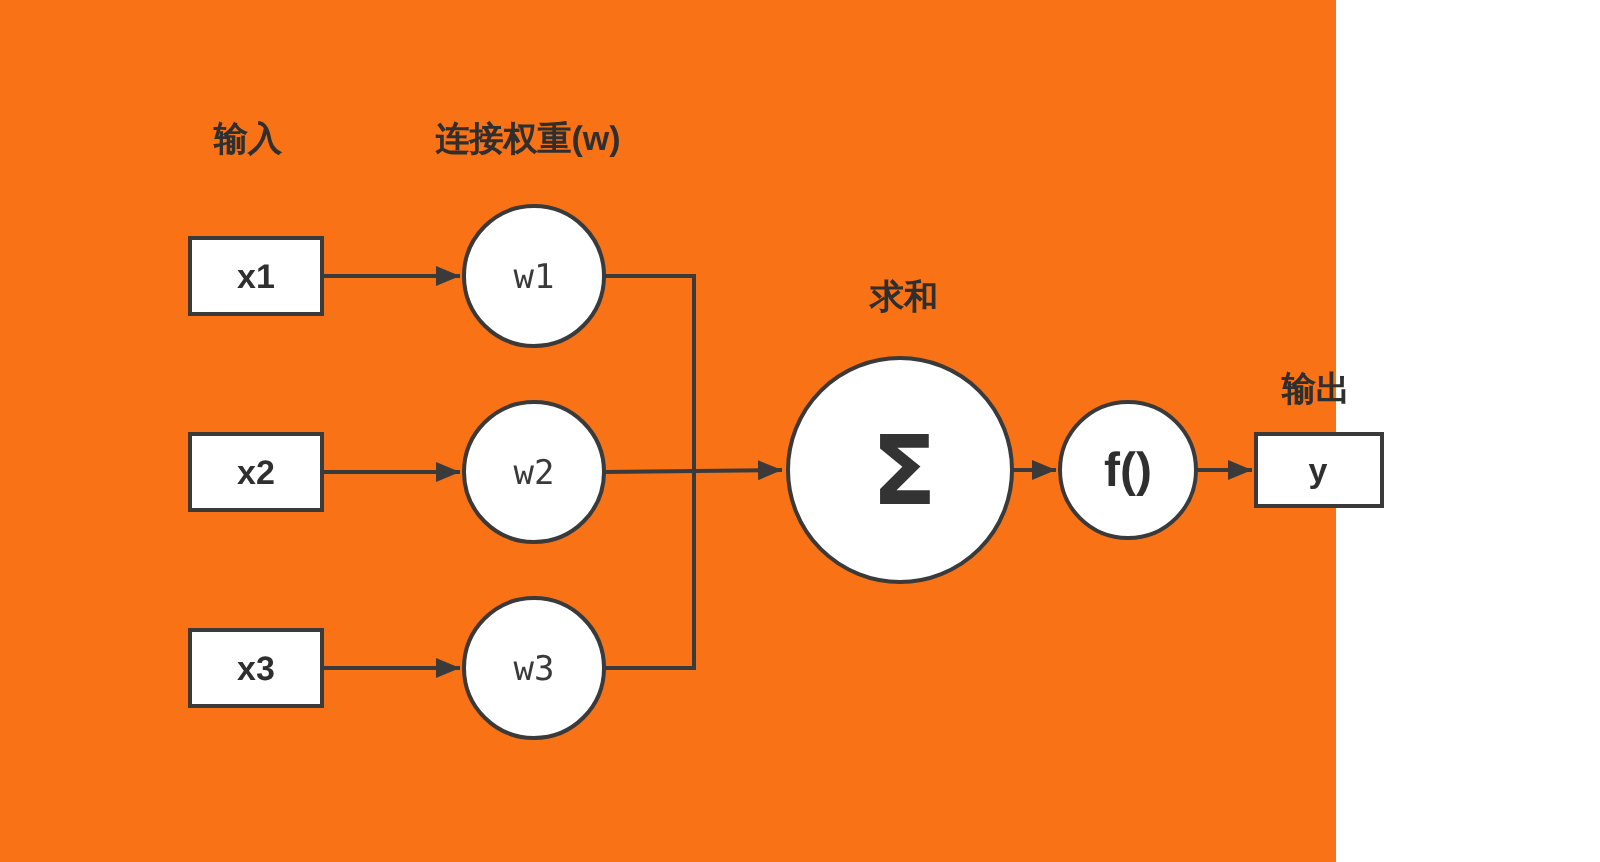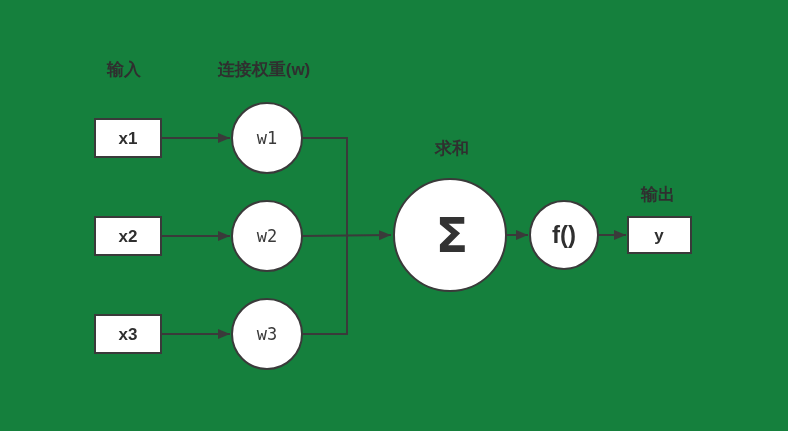--- a/index.html
+++ b/index.html
@@ -6,23 +6,23 @@
     margin: 0;
     padding: 0;
     background: #ffffff;
     width: 800px;
     height: 431px;
     overflow: hidden;
     font-family: "Liberation Sans", sans-serif;
   }
   .stage {
     position: relative;
-    width: 788px;
+    width: 668px;
     height: 431px;
-    background: #15803d;
+    background: #f97316;
   }
   svg { display: block; }
   .shape {
     fill: #ffffff;
     stroke: #3a3a3a;
     stroke-width: 2;
   }
   .wire {
     fill: none;
     stroke: #3a3a3a;

